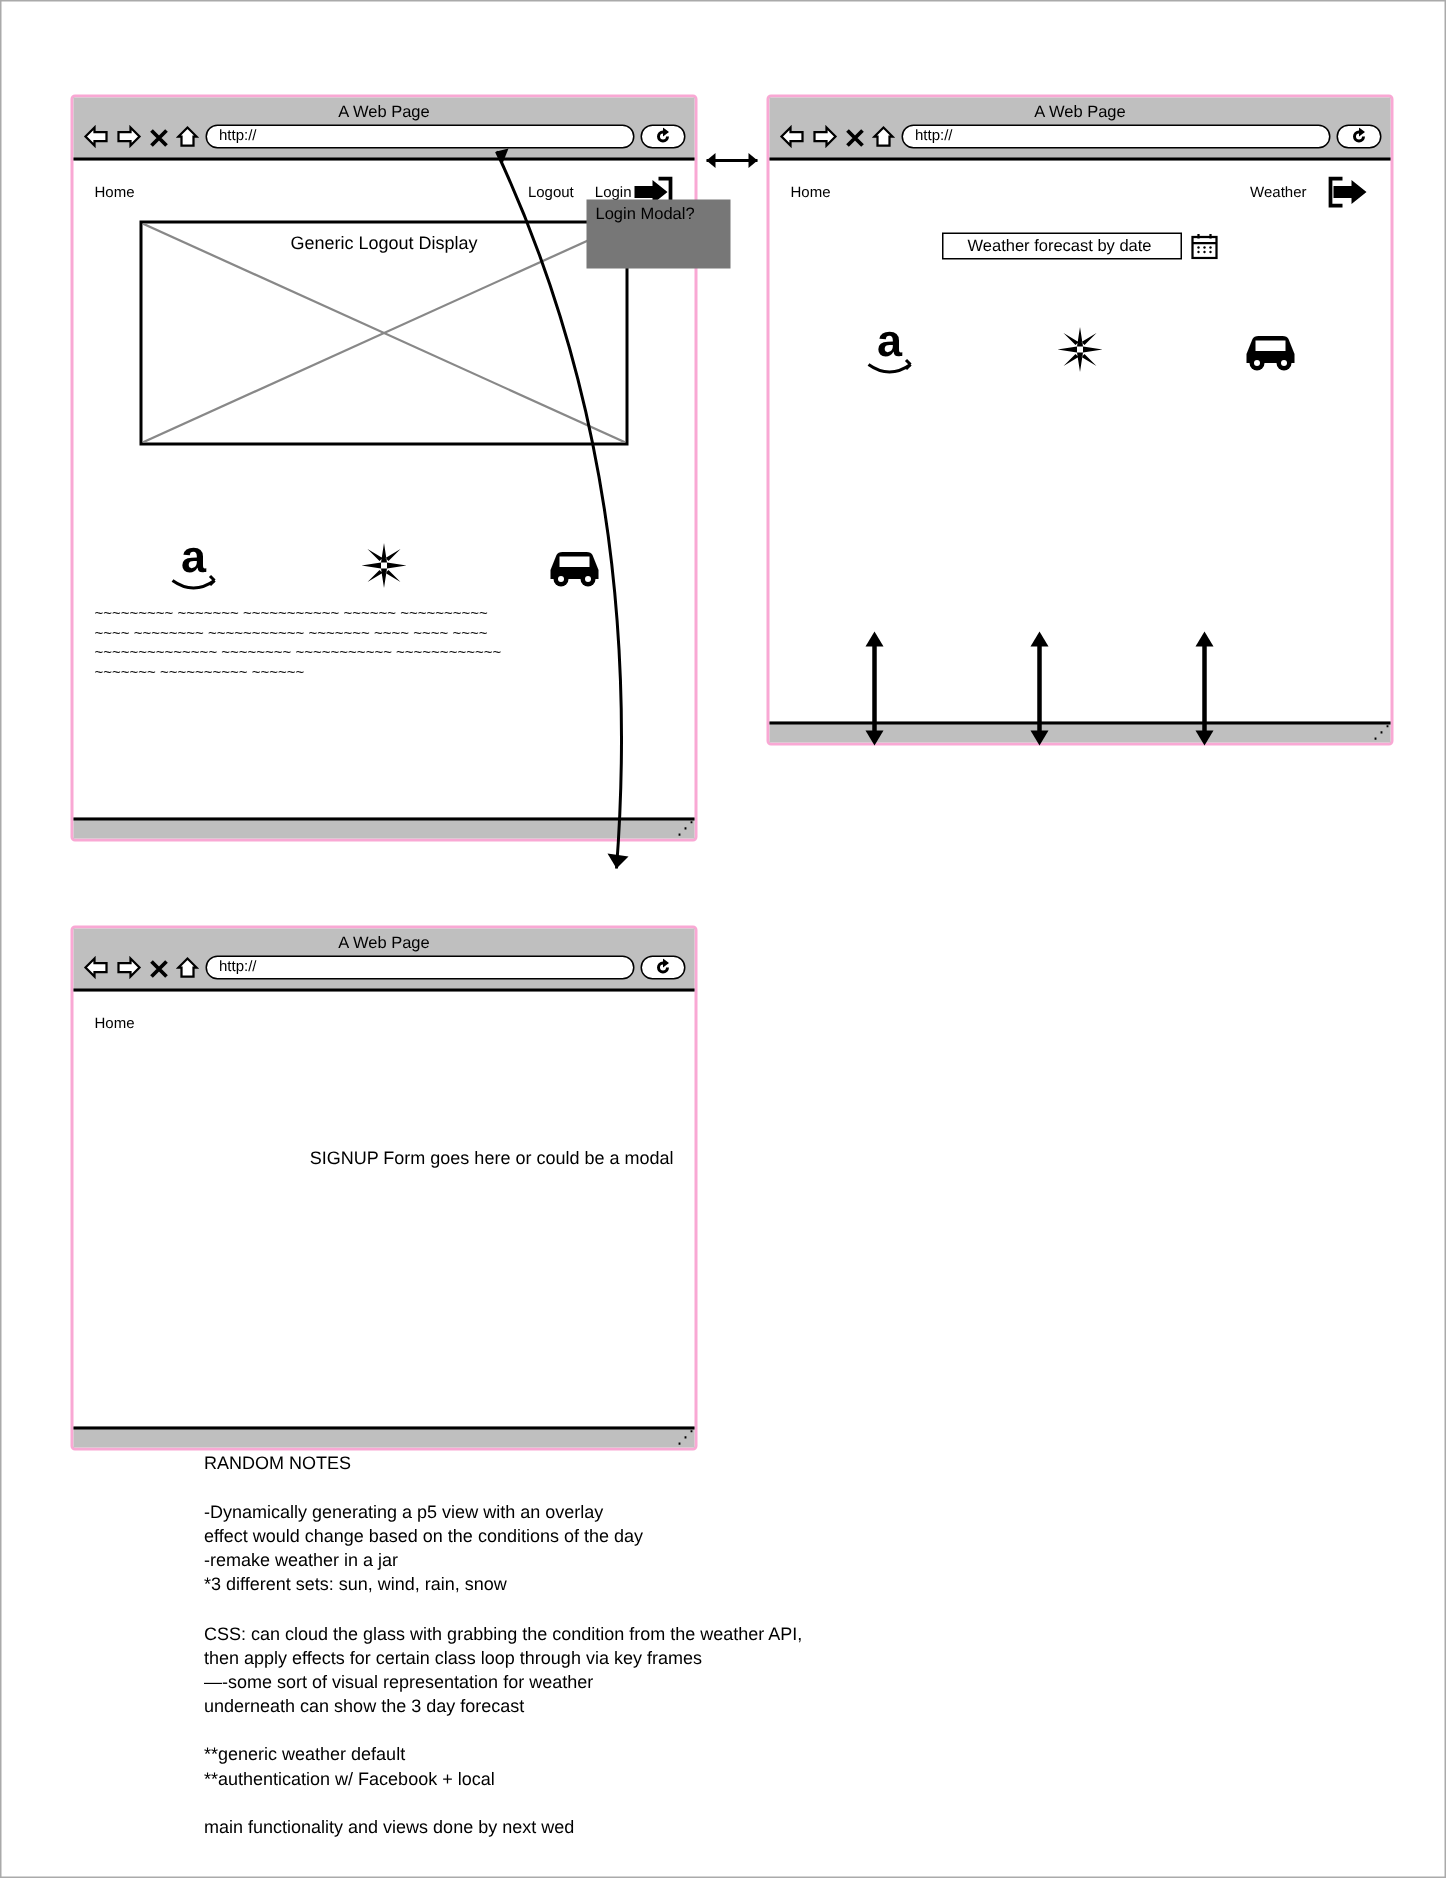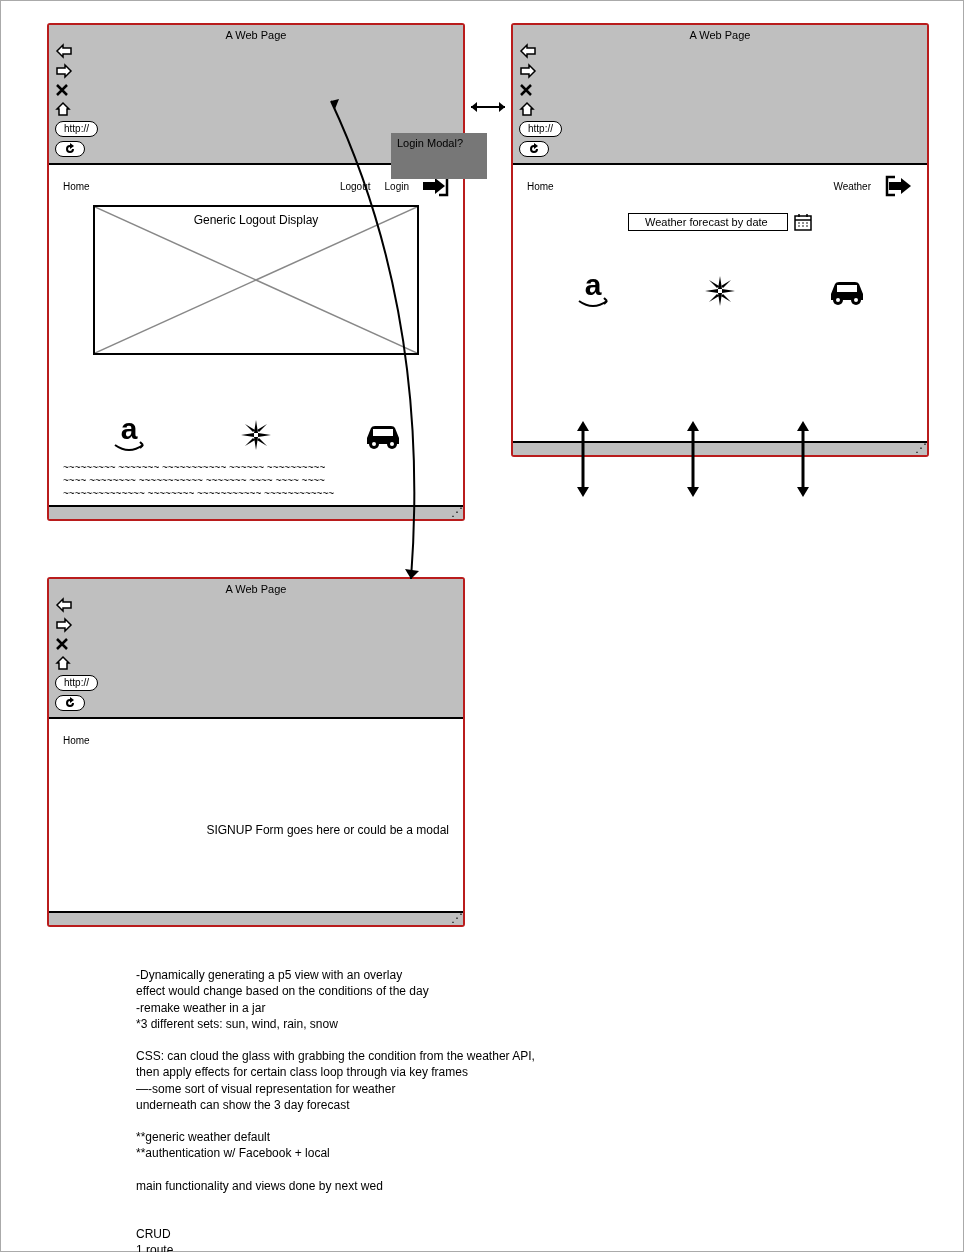--- a/index.html
+++ b/index.html
@@ -12,38 +12,38 @@
   .page-border {
     border: 1px solid #aaa;
     width: 964px;
     height: 1252px;
     position: relative;
     background: #fff;
   }
   .browser {
     position: absolute;
     background: #fff;
-    border: 2px solid #b91c1c;
+    border: 2px solid #f9a8d4;
     border-radius: 3px;
+    margin-top: 40px;
   }
   .browser-chrome {
     background: #bfbfbf;
     border-bottom: 2px solid #000;
     padding: 4px 6px 6px 6px;
   }
   .browser-title {
     text-align: center;
     font-size: 11px;
     margin-bottom: 2px;
   }
   .chrome-row {
     display: flex;
-    align-items: flex-start;
+    align-items: flex-end;
     gap: 4px;
-    flex-direction: column;
   }
   .chrome-icon {
     flex: 0 0 auto;
   }
   .url-bar {
     flex: 1;
     border: 1.5px solid #000;
     border-radius: 10px;
     background: #fff;
     font-size: 10px;
@@ -190,21 +190,21 @@
               <path d="M10 6 A4 4 0 1 1 6 2 L6 0 L10 3 L6 6 L6 4 A2 2 0 1 0 8 6 Z" fill="#000"></path>
             </svg>
         </div>
       </div>
     </div>
     <div class="body-area">
       <div class="nav-row">
         <span class="nav-left">Home</span>
         <span class="nav-right">
           <span>Logout</span>
-          <span style="display:flex;align-items:center;gap:12px;">
+          <span style="display:flex;align-items:center;gap:0;">
             <span>Login</span>
             <svg width="28" height="22" viewBox="0 0 28 22">
                 <path d="M2 7 L14 7 L14 3 L24 11 L14 19 L14 15 L2 15 Z" fill="#000"></path>
                 <path d="M18 2 L26 2 L26 20 L18 20" fill="none" stroke="#000" stroke-width="2.5"></path>
               </svg>
           </span>
         </span>
       </div>
       <div class="placeholder-box" style="margin:0 30px; height:150px;">
         <svg viewBox="0 0 100 100" preserveAspectRatio="none">
@@ -380,20 +380,21 @@
       <path d="M8 2 L2 12 L14 12 Z" fill="#000"></path>
       <path d="M8 78 L2 68 L14 68 Z" fill="#000"></path>
     </svg>
   <svg class="arrow-svg" style="left:794px; top:418px; width:16px; height:80px;" viewBox="0 0 16 80">
       <line x1="8" y1="8" x2="8" y2="72" stroke="#000" stroke-width="3"></line>
       <path d="M8 2 L2 12 L14 12 Z" fill="#000"></path>
       <path d="M8 78 L2 68 L14 68 Z" fill="#000"></path>
     </svg>
 
   <div class="notes">
+    <div style="margin-bottom:0;">RANDOM NOTES</div>
     <div>-Dynamically generating a p5 view with an overlay
 effect would change based on the conditions of the day
 -remake weather in a jar
 *3 different sets: sun, wind, rain, snow
 
 CSS: can cloud the glass with grabbing the condition from the weather API,
 then apply effects for certain class loop through via key frames
 —-some sort of visual representation for weather
         underneath can show the 3 day forecast
 

